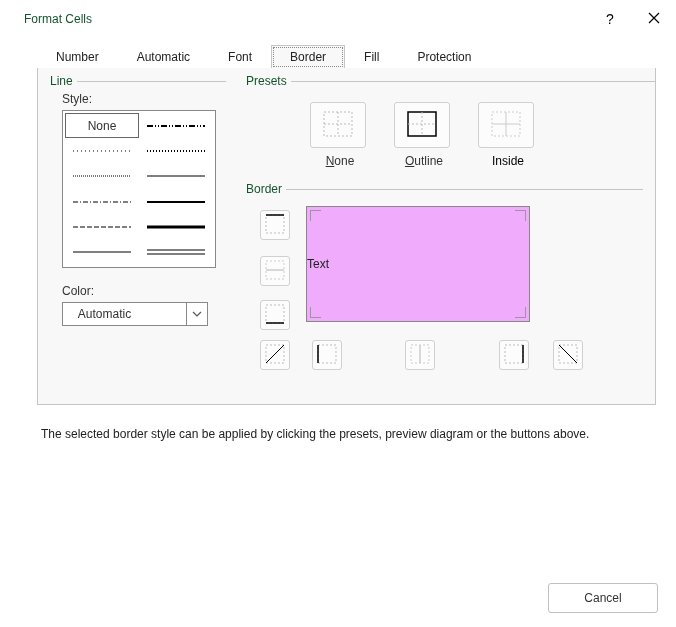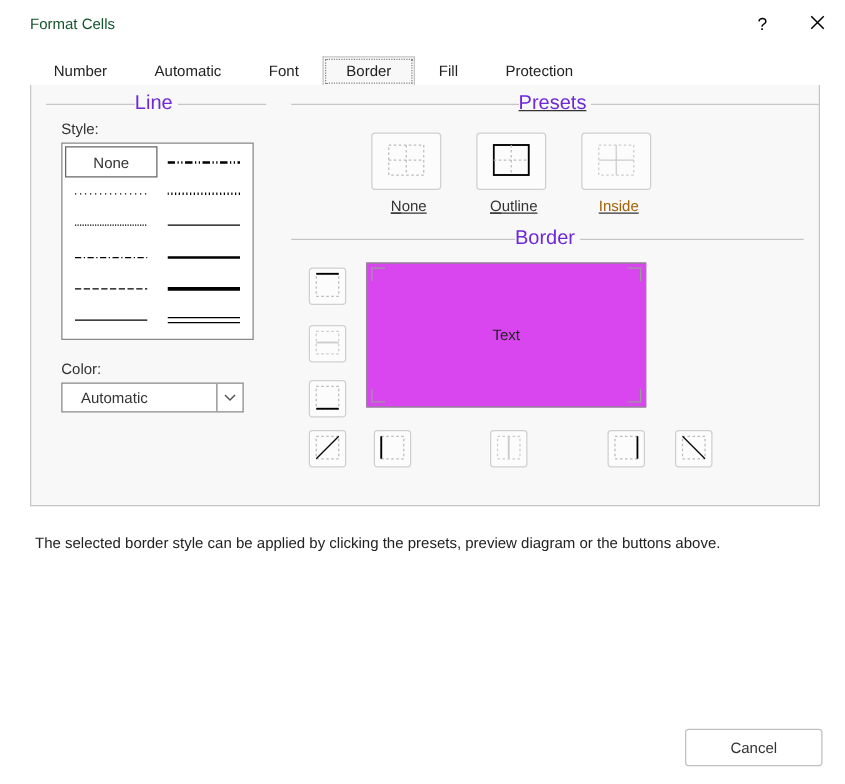--- a/index.html
+++ b/index.html
@@ -34,21 +34,21 @@
 .titlebar .btn {
   width: 44px;
   height: 38px;
   display: flex;
   align-items: center;
   justify-content: center;
   font-size: 14px;
   color: #000;
 }
 .content {
-  padding: 6px 20px 0 24px;
+  padding: 6px 20px 0 37px;
 }
 .tabs {
   display: flex;
   align-items: flex-end;
   height: 24px;
 }
 .tab {
   padding: 4px 18px 4px 18px;
   font-size: 12px;
   color: #222;
@@ -74,23 +74,22 @@
 
 fieldset.grp {
   border: none;
   border-top: 1px solid #c5c5c5;
   margin: 0;
   padding: 0;
   font-size: 12px;
 }
 fieldset.grp > legend {
   padding: 0 4px 0 0;
-  color: #6d28d9;
-  font-size: 16px;
-  text-align: center;
+  color: #14532d;
+  font-size: 12px;
 }
 
 
 .line-grp {
   position: absolute;
   left: 12px;
   top: 6px;
   width: 176px;
 }
 .line-grp .inner { padding: 4px 4px 0 12px; }
@@ -135,21 +134,20 @@
   align-items: center;
   justify-content: center;
 }
 
 
 .presets-grp {
   position: absolute;
   left: 208px;
   top: 6px;
   right: 0;
-  text-decoration: underline;
 }
 .preset-row {
   display: flex;
   gap: 24px;
   padding: 14px 0 6px 64px;
 }
 .preset-item {
   width: 60px;
   text-align: center;
 }
@@ -161,21 +159,21 @@
   background: #fcfcfc;
   display: flex;
   align-items: center;
   justify-content: center;
 }
 .preset-cap {
   margin-top: 6px;
   font-size: 12px;
 }
 .preset-cap .ul { text-decoration: underline; }
-.cap-disabled { color: #a16207; }
+.cap-disabled { color: #000000; }
 
 
 .border-grp {
   position: absolute;
   left: 208px;
   top: 114px;
   right: 12px;
 }
 .border-area {
   position: relative;
@@ -192,24 +190,23 @@
   justify-content: center;
   position: absolute;
 }
 .preview-box {
   position: absolute;
   left: 60px;
   top: 10px;
   width: 222px;
   height: 114px;
   border: 1px solid #888;
-  background: #d946ef;
+  background: #f0abfc;
   display:flex;
   align-items:center;
-  justify-content:center;
 }
 .preview-box .txt { font-size:12px; color:#222; }
 .corner { position:absolute; width:10px; height:10px; }
 .corner.tl { left:3px; top:3px; border-left:1px solid #999; border-top:1px solid #999; }
 .corner.tr { right:3px; top:3px; border-right:1px solid #999; border-top:1px solid #999; }
 .corner.bl { left:3px; bottom:3px; border-left:1px solid #999; border-bottom:1px solid #999; }
 .corner.br { right:3px; bottom:3px; border-right:1px solid #999; border-bottom:1px solid #999; }
 
 .help-text {
   margin: 22px 4px 0 4px;

